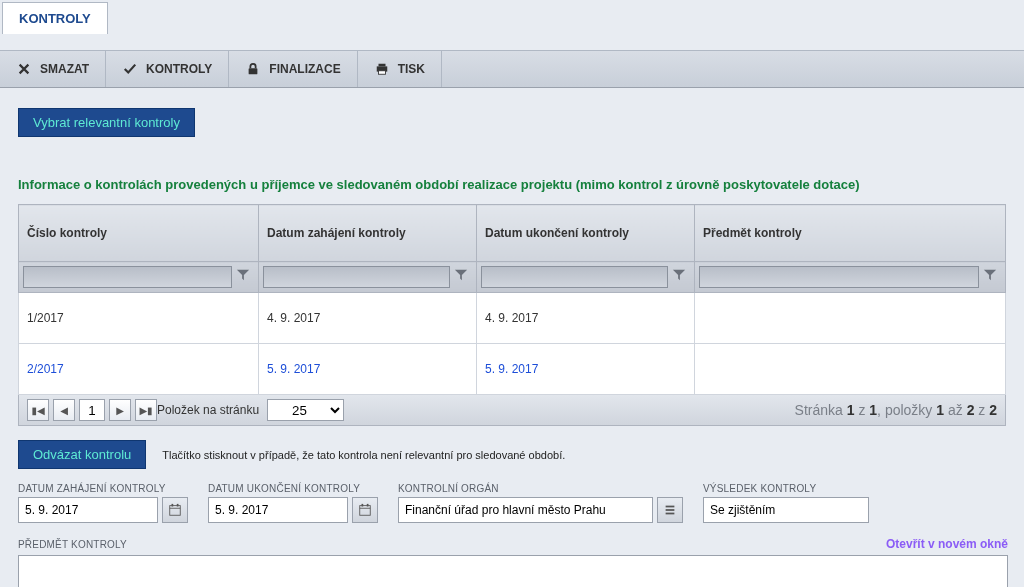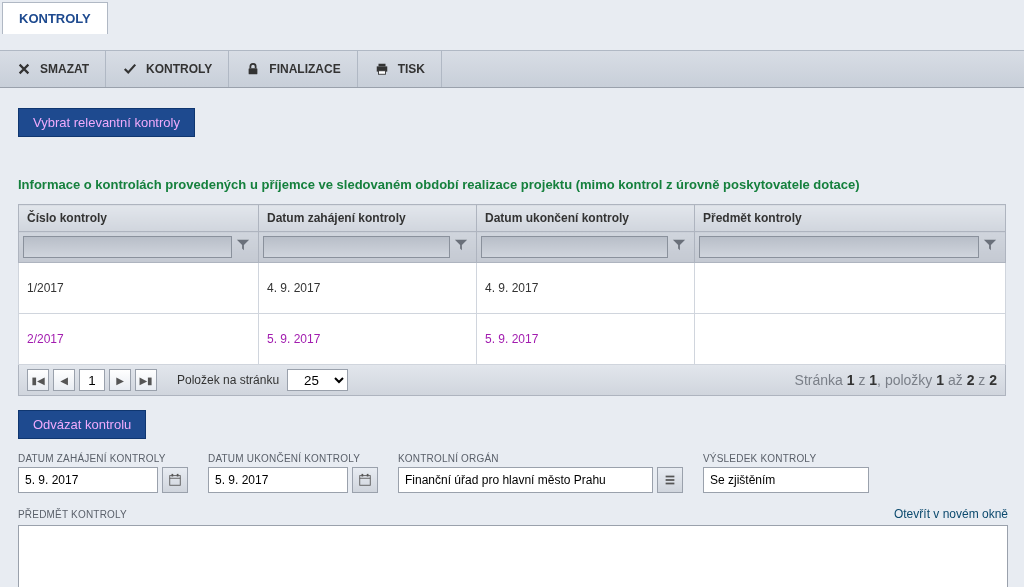--- a/index.html
+++ b/index.html
@@ -6,55 +6,55 @@
     body { font-family: Arial, sans-serif; font-size: 12px; background: #e8ecf2; color: #333; }
     
     .tab-bar { background: #e8ecf2; padding: 2px 2px 16px 2px; border-radius: 12px; }
     .tab { display: inline-block; background: #fff; border: 1px solid #b0b8c4; border-bottom: none; padding: 8px 16px; color: #1e4a8f; font-weight: bold; font-size: 13px; }
     
     .toolbar { background: linear-gradient(#d8dde5, #c8cfd9); border-top: 1px solid #b0b8c4; border-bottom: 1px solid #9aa1ac; display: flex; align-items: center; }
     .toolbar-btn { display: flex; align-items: center; gap: 8px; padding: 10px 16px; border-right: 1px solid #b0b8c4; cursor: pointer; font-weight: bold; color: #333; font-size: 12px; }
     .toolbar-btn .icon { width: 16px; height: 16px; display: flex; align-items: center; justify-content: center; }
     
     .content { padding: 20px 18px 10px 18px; }
-    .btn-primary { background: #1e4a8f; color: #f0abfc; border: 1px solid #0f3670; padding: 6px 14px; font-size: 13px; font-weight: normal; cursor: pointer; }
+    .btn-primary { background: #1e4a8f; color: #5eead4; border: 1px solid #0f3670; padding: 6px 14px; font-size: 13px; font-weight: normal; cursor: pointer; }
     
     .section-title { font-weight: bold; font-size: 13px; margin: 40px 0 12px 0; color: #15803d; }
     
     .data-table { width: 100%; border-collapse: collapse; background: #fff; }
-    .data-table th { background: linear-gradient(#e2e6ec, #d0d5dd); border: 1px solid #aeb4bf; padding: 6px 8px; text-align: left; font-weight: bold; font-size: 12px; }
+    .data-table th { background: linear-gradient(#e2e6ec, #d0d5dd); border: 1px solid #aeb4bf; padding: 21px 8px; text-align: left; font-weight: bold; font-size: 12px; }
     .filter-row td { background: linear-gradient(#d0d5dd, #c4c9d2); border: 1px solid #aeb4bf; padding: 4px; }
     .filter-input-wrap { display: flex; align-items: center; gap: 4px; }
     .filter-input { flex: 1; background: linear-gradient(#b8bec8, #d0d5dd); border: 1px solid #8a919c; height: 22px; padding: 0 4px; }
     .filter-icon { width: 18px; height: 18px; color: #6a707a; }
     .data-table tbody td { border: 1px solid #d0d5dd; padding: 18px 8px; background: #fff; }
-    .data-table tbody tr.active td { color: #a21caf; }
+    .data-table tbody tr.active td { color: #1d4ed8; }
     
     .table-footer { display: flex; align-items: center; justify-content: space-between; background: linear-gradient(#e2e6ec, #d0d5dd); border: 1px solid #aeb4bf; border-top: none; padding: 4px 8px; }
     .pager { display: flex; align-items: center; gap: 4px; }
     .pager-btn { width: 22px; height: 22px; background: linear-gradient(#fff, #e8ecf2); border: 1px solid #9aa1ac; cursor: pointer; display: inline-flex; align-items: center; justify-content: center; font-size: 10px; color: #555; }
     .pager-input { width: 26px; height: 22px; text-align: center; border: 1px solid #9aa1ac; }
-    .per-page { margin-left: 20px; display: flex; align-items: center; gap: 8px; }
-    .per-page select { height: 22px; border: 1px solid #9aa1ac; background: #fff; padding: 0 12px; }
+    .per-page { display: flex; align-items: center; gap: 8px; }
+    .per-page select { height: 22px; border: 1px solid #9aa1ac; background: #fff; padding: 0 20px; }
     .footer-info { color: #7a7f88; font-size: 14px; }
     .footer-info b { color: #333; }
     
     .form-area { padding: 4px 16px 18px 18px; }
     .unlink-row { display: flex; align-items: center; gap: 16px; margin-bottom: 14px; }
     .hint-text { font-size: 11px; color: #222; }
     
     .form-row { display: flex; gap: 20px; align-items: flex-end; margin-bottom: 14px; }
     .form-group { display: flex; flex-direction: column; gap: 3px; }
     .form-label { font-size: 10px; color: #5a606a; text-transform: uppercase; font-weight: normal; letter-spacing: 0.2px; }
     .input-wrap { display: flex; align-items: center; gap: 4px; }
     .form-input { border: 1px solid #9aa1ac; height: 26px; padding: 0 6px; font-size: 12px; background: #fff; }
     .cal-btn, .list-btn { width: 26px; height: 26px; background: linear-gradient(#e8ecf2, #d0d5dd); border: 1px solid #9aa1ac; cursor: pointer; display: inline-flex; align-items: center; justify-content: center; color: #555; }
     
     .subject-header { display: flex; justify-content: space-between; align-items: center; margin-bottom: 4px; }
-    .link-text { color: #0c4a6e; font-size: 12px; font-weight: normal; cursor: pointer; text-align: center; }
+    .link-text { color: #8b5cf6; font-size: 12px; font-weight: bold; cursor: pointer; text-align: center; }
     .textarea { width: 100%; height: 90px; border: 1px solid #9aa1ac; background: #fff; padding: 6px; resize: none; font-family: Arial; font-size: 12px; }
     
     .col-cislo { width: 240px; }
     .col-datum1 { width: 155px; }
     .col-datum2 { width: 155px; }
   </style>
 </head>
 <body>
 
 <div class="tab-bar">
@@ -180,20 +180,21 @@
     </div>
     <div class="footer-info">
       <span>Stránka </span><b>1</b><span> z </span><b>1</b><span>, položky </span><b>1</b><span> až </span><b>2</b><span> z </span><b>2</b>
     </div>
   </div>
 </div>
 
 <div class="form-area">
   <div class="unlink-row">
     <button class="btn-primary">Odvázat kontrolu</button>
+    <span class="hint-text">Tlačítko stisknout v případě, že tato kontrola není relevantní pro sledované období.</span>
   </div>
   
   <div class="form-row">
     <div class="form-group">
       <label class="form-label">DATUM ZAHÁJENÍ KONTROLY</label>
       <div class="input-wrap">
         <input class="form-input" style="width: 140px;" value="5. 9. 2017">
         <button class="cal-btn">
           <svg viewBox="0 0 16 16" width="14" height="14">
               <rect x="2" y="3" width="12" height="11" fill="none" stroke="#555"></rect>

